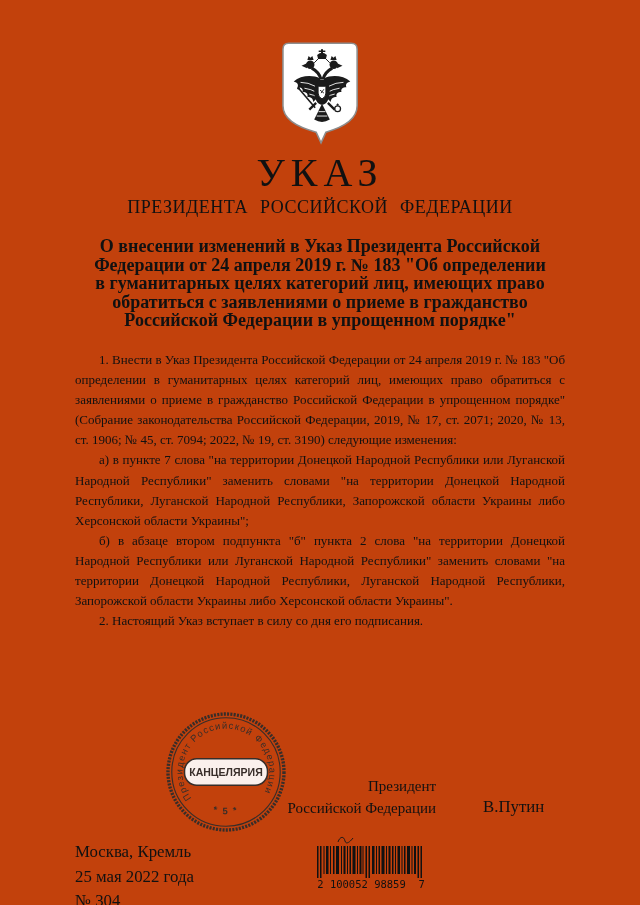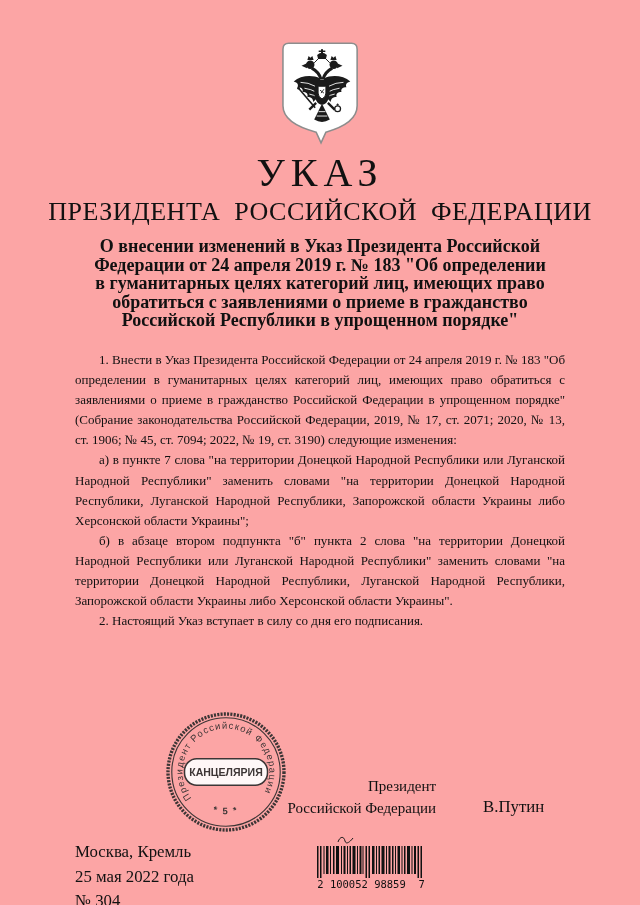--- a/index.html
+++ b/index.html
@@ -1,30 +1,30 @@
 <!DOCTYPE html>
 <html><head>
 <meta charset="utf-8">
 <style>
   html,body{margin:0;padding:0;background:#777;}
   .page{
-    position:relative;width:640px;height:905px;background:#fca5a5;
+    position:relative;width:640px;height:905px;background:#c2410c;
     margin:0 auto;overflow:hidden;color:#111;
     font-family:"Liberation Serif", serif;
   }
   
   .emblem{position:absolute;left:281px;top:40px;width:82px;height:114px;}
   
   .doc-type{
     position:absolute;left:0;top:149px;width:100%;text-align:center;
     font-size:40px;letter-spacing:6px;font-weight:500;
   }
   .issuer{
     position:absolute;left:0;top:197px;width:100%;text-align:center;
-    font-size:26px;letter-spacing:.5px;word-spacing:7px;
+    font-size:18px;letter-spacing:.5px;word-spacing:7px;
   }
   .title{
     position:absolute;left:60px;top:237px;width:520px;text-align:center;
     font-weight:bold;font-size:18px;line-height:18.6px;
   }
   
   .body-text{
     position:absolute;left:75px;top:350px;width:490px;
     font-size:13px;line-height:20.1px;text-align:justify;
   }
@@ -99,21 +99,21 @@
   </div>
 
   <div class="doc-type">УКАЗ</div>
   <div class="issuer">ПРЕЗИДЕНТА РОССИЙСКОЙ ФЕДЕРАЦИИ</div>
 
   <div class="title">
     <div>О внесении изменений в Указ Президента Российской</div>
     <div>Федерации от 24 апреля 2019 г. № 183 "Об определении</div>
     <div>в гуманитарных целях категорий лиц, имеющих право</div>
     <div>обратиться с заявлениями о приеме в гражданство</div>
-    <div>Российской Республики в упрощенном порядке"</div>
+    <div>Российской Федерации в упрощенном порядке"</div>
   </div>
 
   <div class="body-text">
     <p>1. Внести в Указ Президента Российской Федерации от 24 апреля 2019 г. № 183 "Об определении в гуманитарных целях категорий лиц, имеющих право обратиться с заявлениями о приеме в гражданство Российской Федерации в упрощенном порядке" (Собрание законодательства Российской Федерации, 2019, № 17, ст. 2071; 2020, № 13, ст. 1906; № 45, ст. 7094; 2022, № 19, ст. 3190) следующие изменения:</p>
     <p>а) в пункте 7 слова "на территории Донецкой Народной Республики или Луганской Народной Республики" заменить словами "на территории Донецкой Народной Республики, Луганской Народной Республики, Запорожской области Украины либо Херсонской области Украины";</p>
     <p>б) в абзаце втором подпункта "б" пункта 2 слова "на территории Донецкой Народной Республики или Луганской Народной Республики" заменить словами "на территории Донецкой Народной Республики, Луганской Народной Республики, Запорожской области Украины либо Херсонской области Украины".</p>
     <p>2. Настоящий Указ вступает в силу со дня его подписания.</p>
   </div>
 
   <div class="sig-title">

